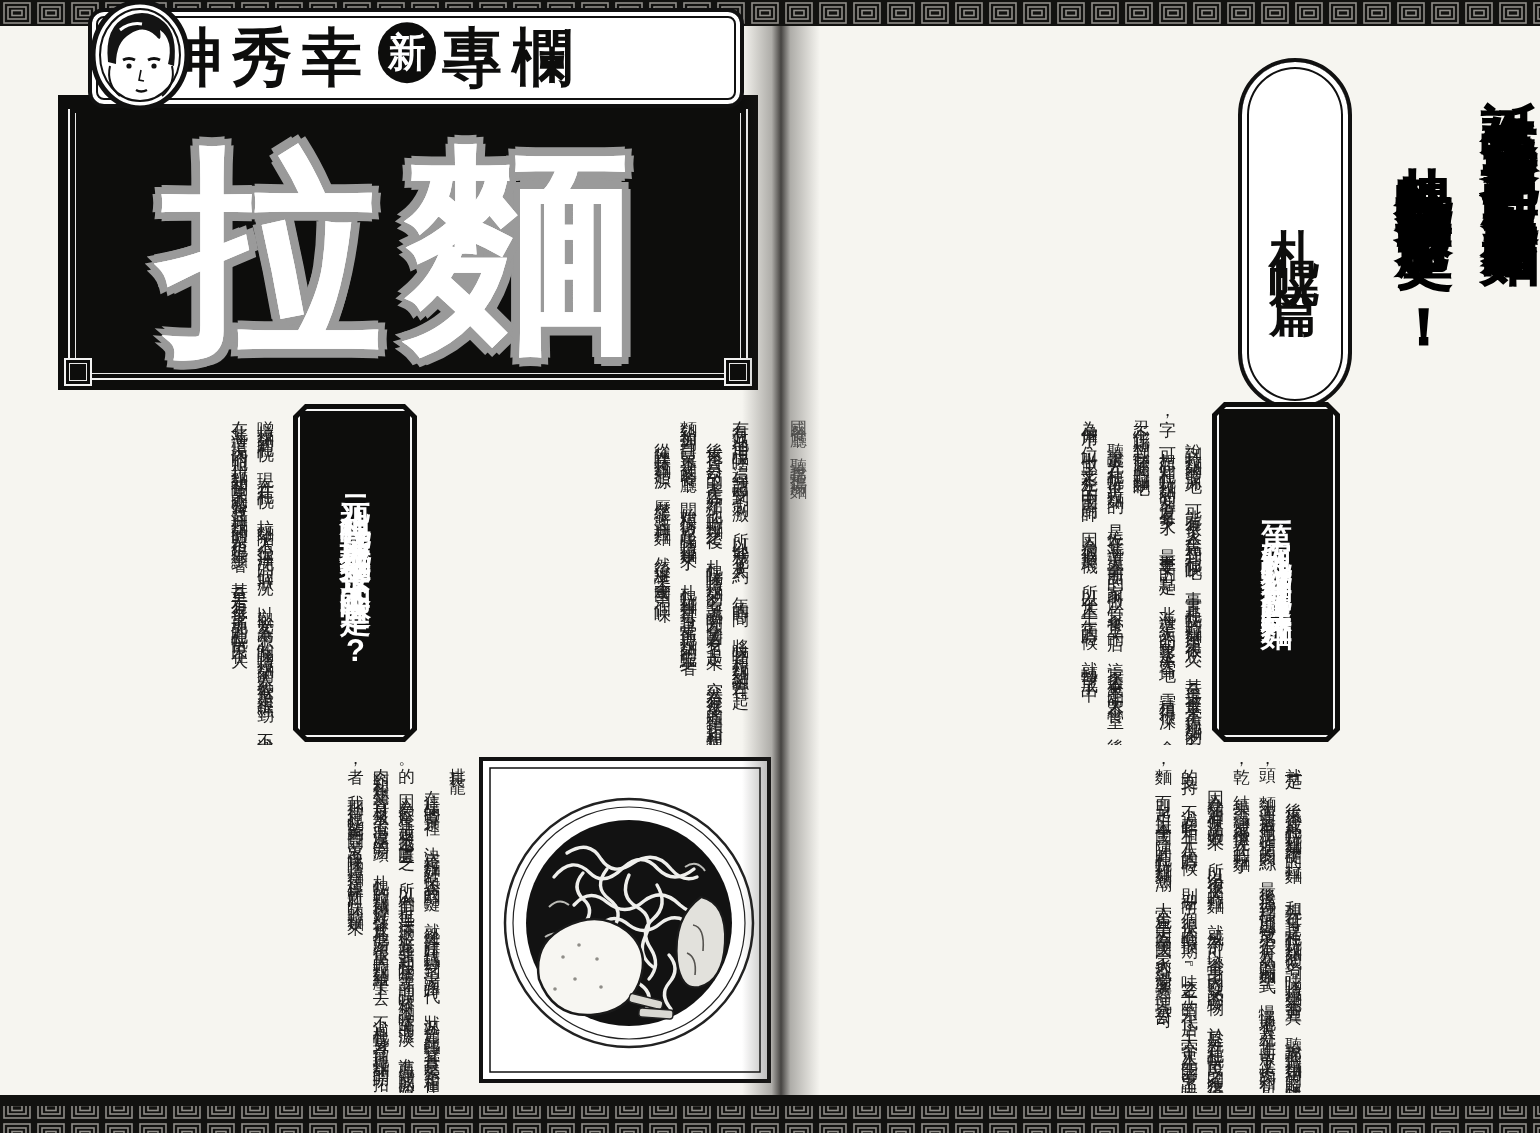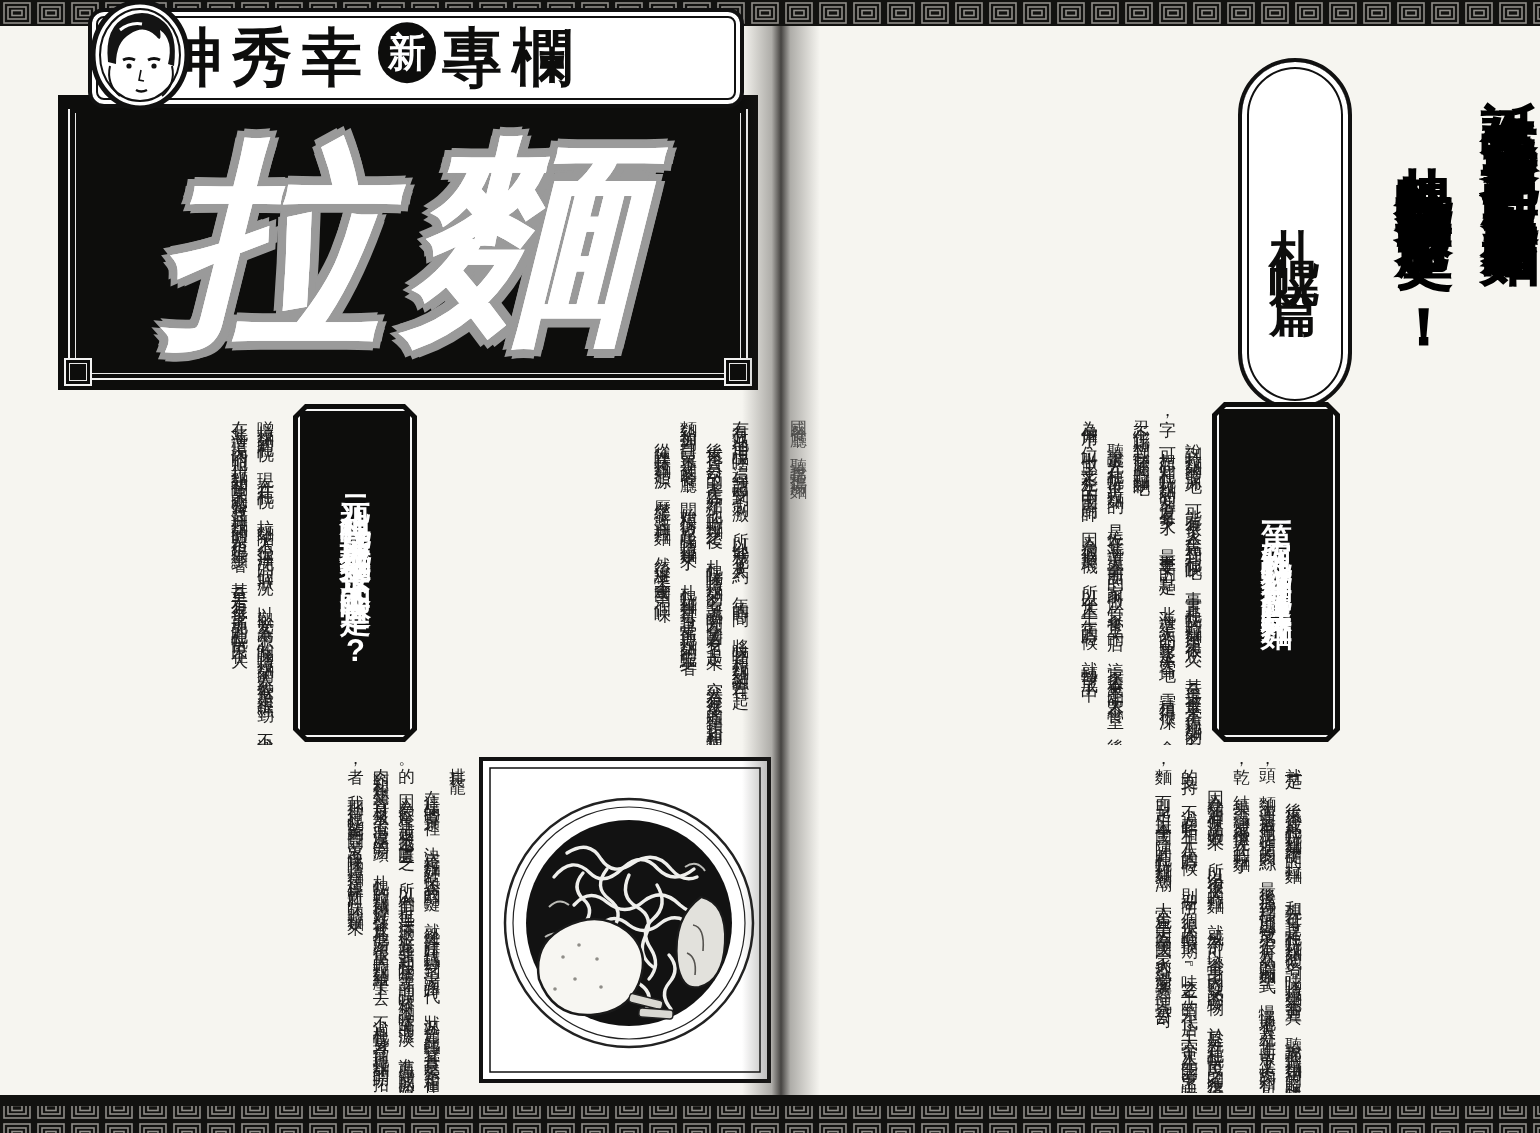--- a/index.html
+++ b/index.html
@@ -18,21 +18,21 @@
   
   .panel{position:absolute;background:#0d0d0c;}
   #panel-left{left:58px;top:95px;width:700px;height:295px;}
   #panel-right{left:790px;top:95px;width:425px;height:295px;}
   .panel-frame{position:absolute;left:10px;right:10px;top:14px;bottom:10px;border-left:2px solid #f2f2f2;border-right:2px solid #f2f2f2;border-bottom:2px solid #f2f2f2;}
   .panel-frame::after{content:"";position:absolute;left:5px;right:5px;bottom:4px;top:4px;border-left:1px solid #e8e8e8;border-right:1px solid #e8e8e8;border-bottom:1px solid #e8e8e8;}
   .corner-box{position:absolute;width:24px;height:24px;background:#0d0d0c;border:2px solid #f2f2f2;z-index:3;}
   .corner-box::after{content:"";position:absolute;inset:3px;border:1px solid #e8e8e8;}
   .big-title{position:absolute;width:100%;text-align:center;font-weight:900;color:#fff;z-index:2;
     text-shadow:0 0 0 #fff,7px 7px 0 #9a9a9a,-7px -7px 0 #9a9a9a,7px -7px 0 #9a9a9a,-7px 7px 0 #9a9a9a,9px 0 0 #9a9a9a,-9px 0 0 #9a9a9a,0 9px 0 #9a9a9a,0 -9px 0 #9a9a9a;}
-  #title-left{top:36px;font-size:222px;letter-spacing:26px;line-height:1;font-style:italic;}
+  #title-left{top:44px;font-size:222px;letter-spacing:26px;line-height:1;}
   #title-right{top:52px;font-size:196px;letter-spacing:18px;line-height:1;}
   #cut-glyph{position:absolute;left:-6px;top:30px;width:36px;height:150px;background:#fff;border-radius:0 26px 60px 0/0 40px 90px 0;box-shadow:4px 4px 0 #9a9a9a;z-index:1;}
 
   
   #header-plate{position:absolute;left:88px;top:8px;width:648px;height:92px;background:#fff;border:4px solid #111;border-radius:16px;z-index:31;
     box-shadow:inset 0 0 0 4px #fff,inset 0 0 0 6px #111;display:flex;align-items:center;justify-content:flex-start;}
   #header-text{font-size:60px;font-weight:900;letter-spacing:10px;color:#0d0d0c;white-space:nowrap;transform:scaleY(1.05);}
   #new-badge{display:inline-block;width:58px;height:58px;line-height:58px;background:#0d0d0c;color:#fff;border-radius:50%;font-size:38px;font-weight:900;text-align:center;letter-spacing:0;vertical-align:12px;margin:0 6px;}
   #portrait{position:absolute;left:90px;top:0px;width:100px;height:110px;z-index:32;}
 

